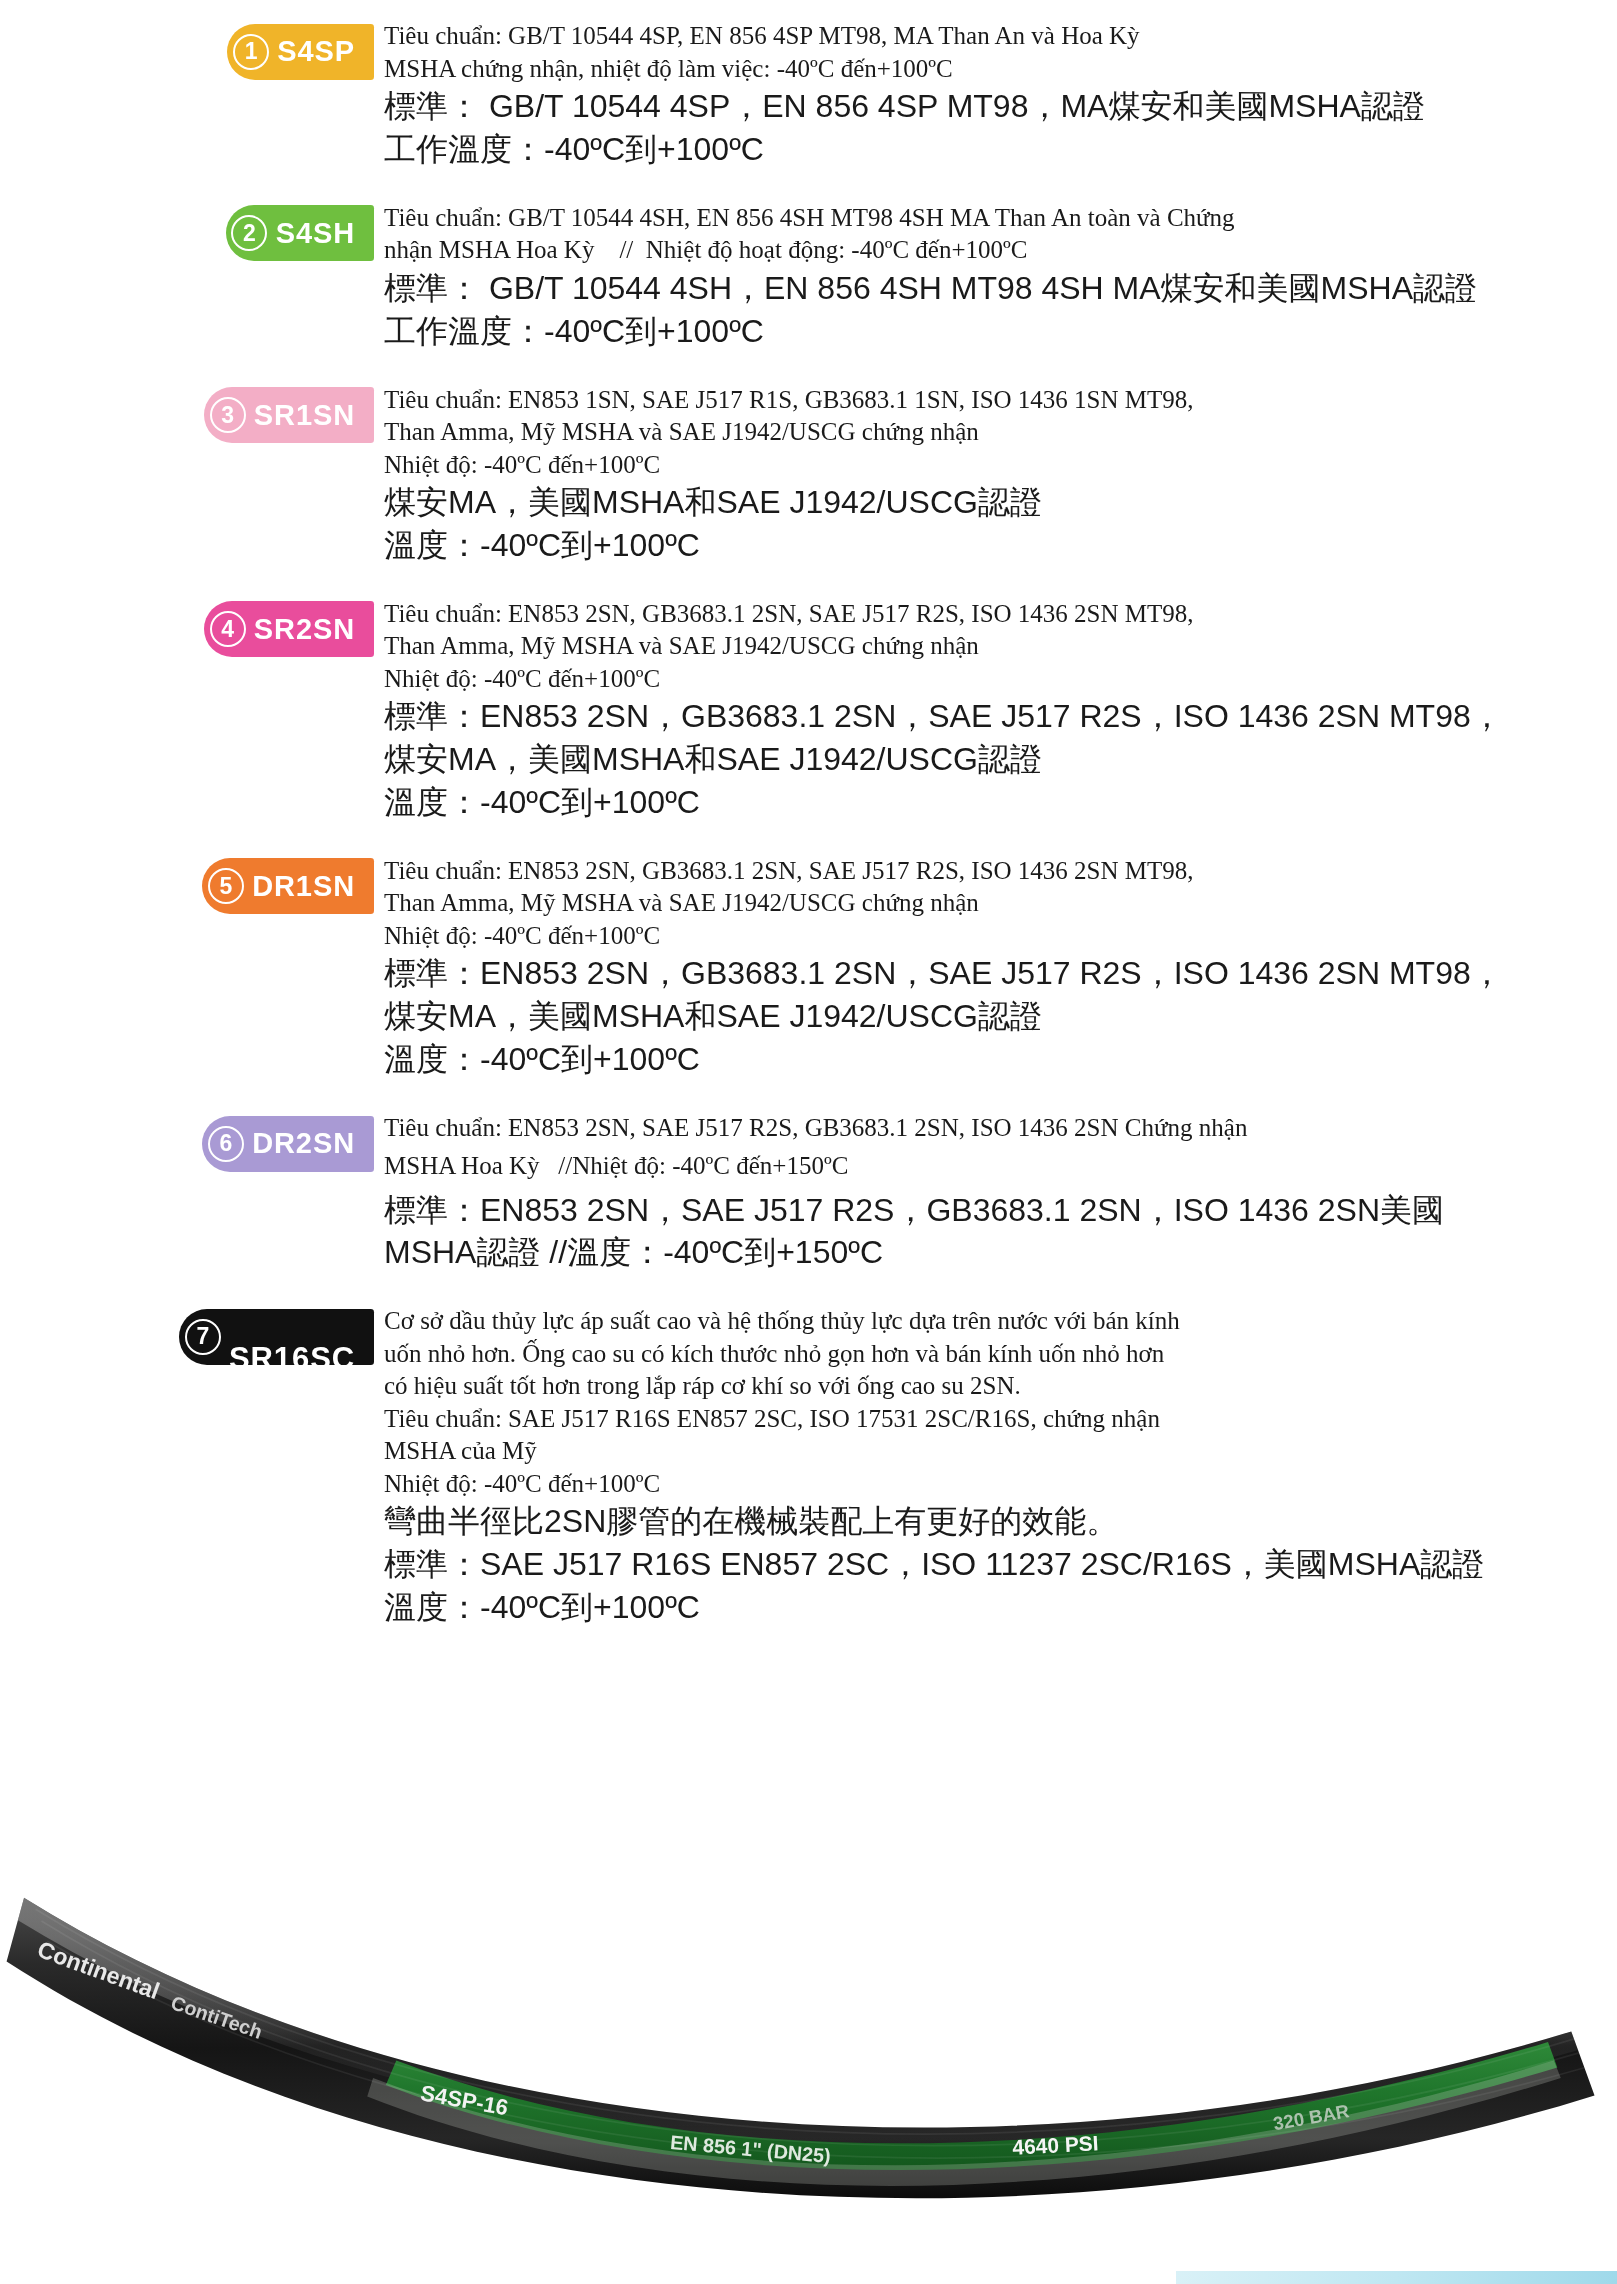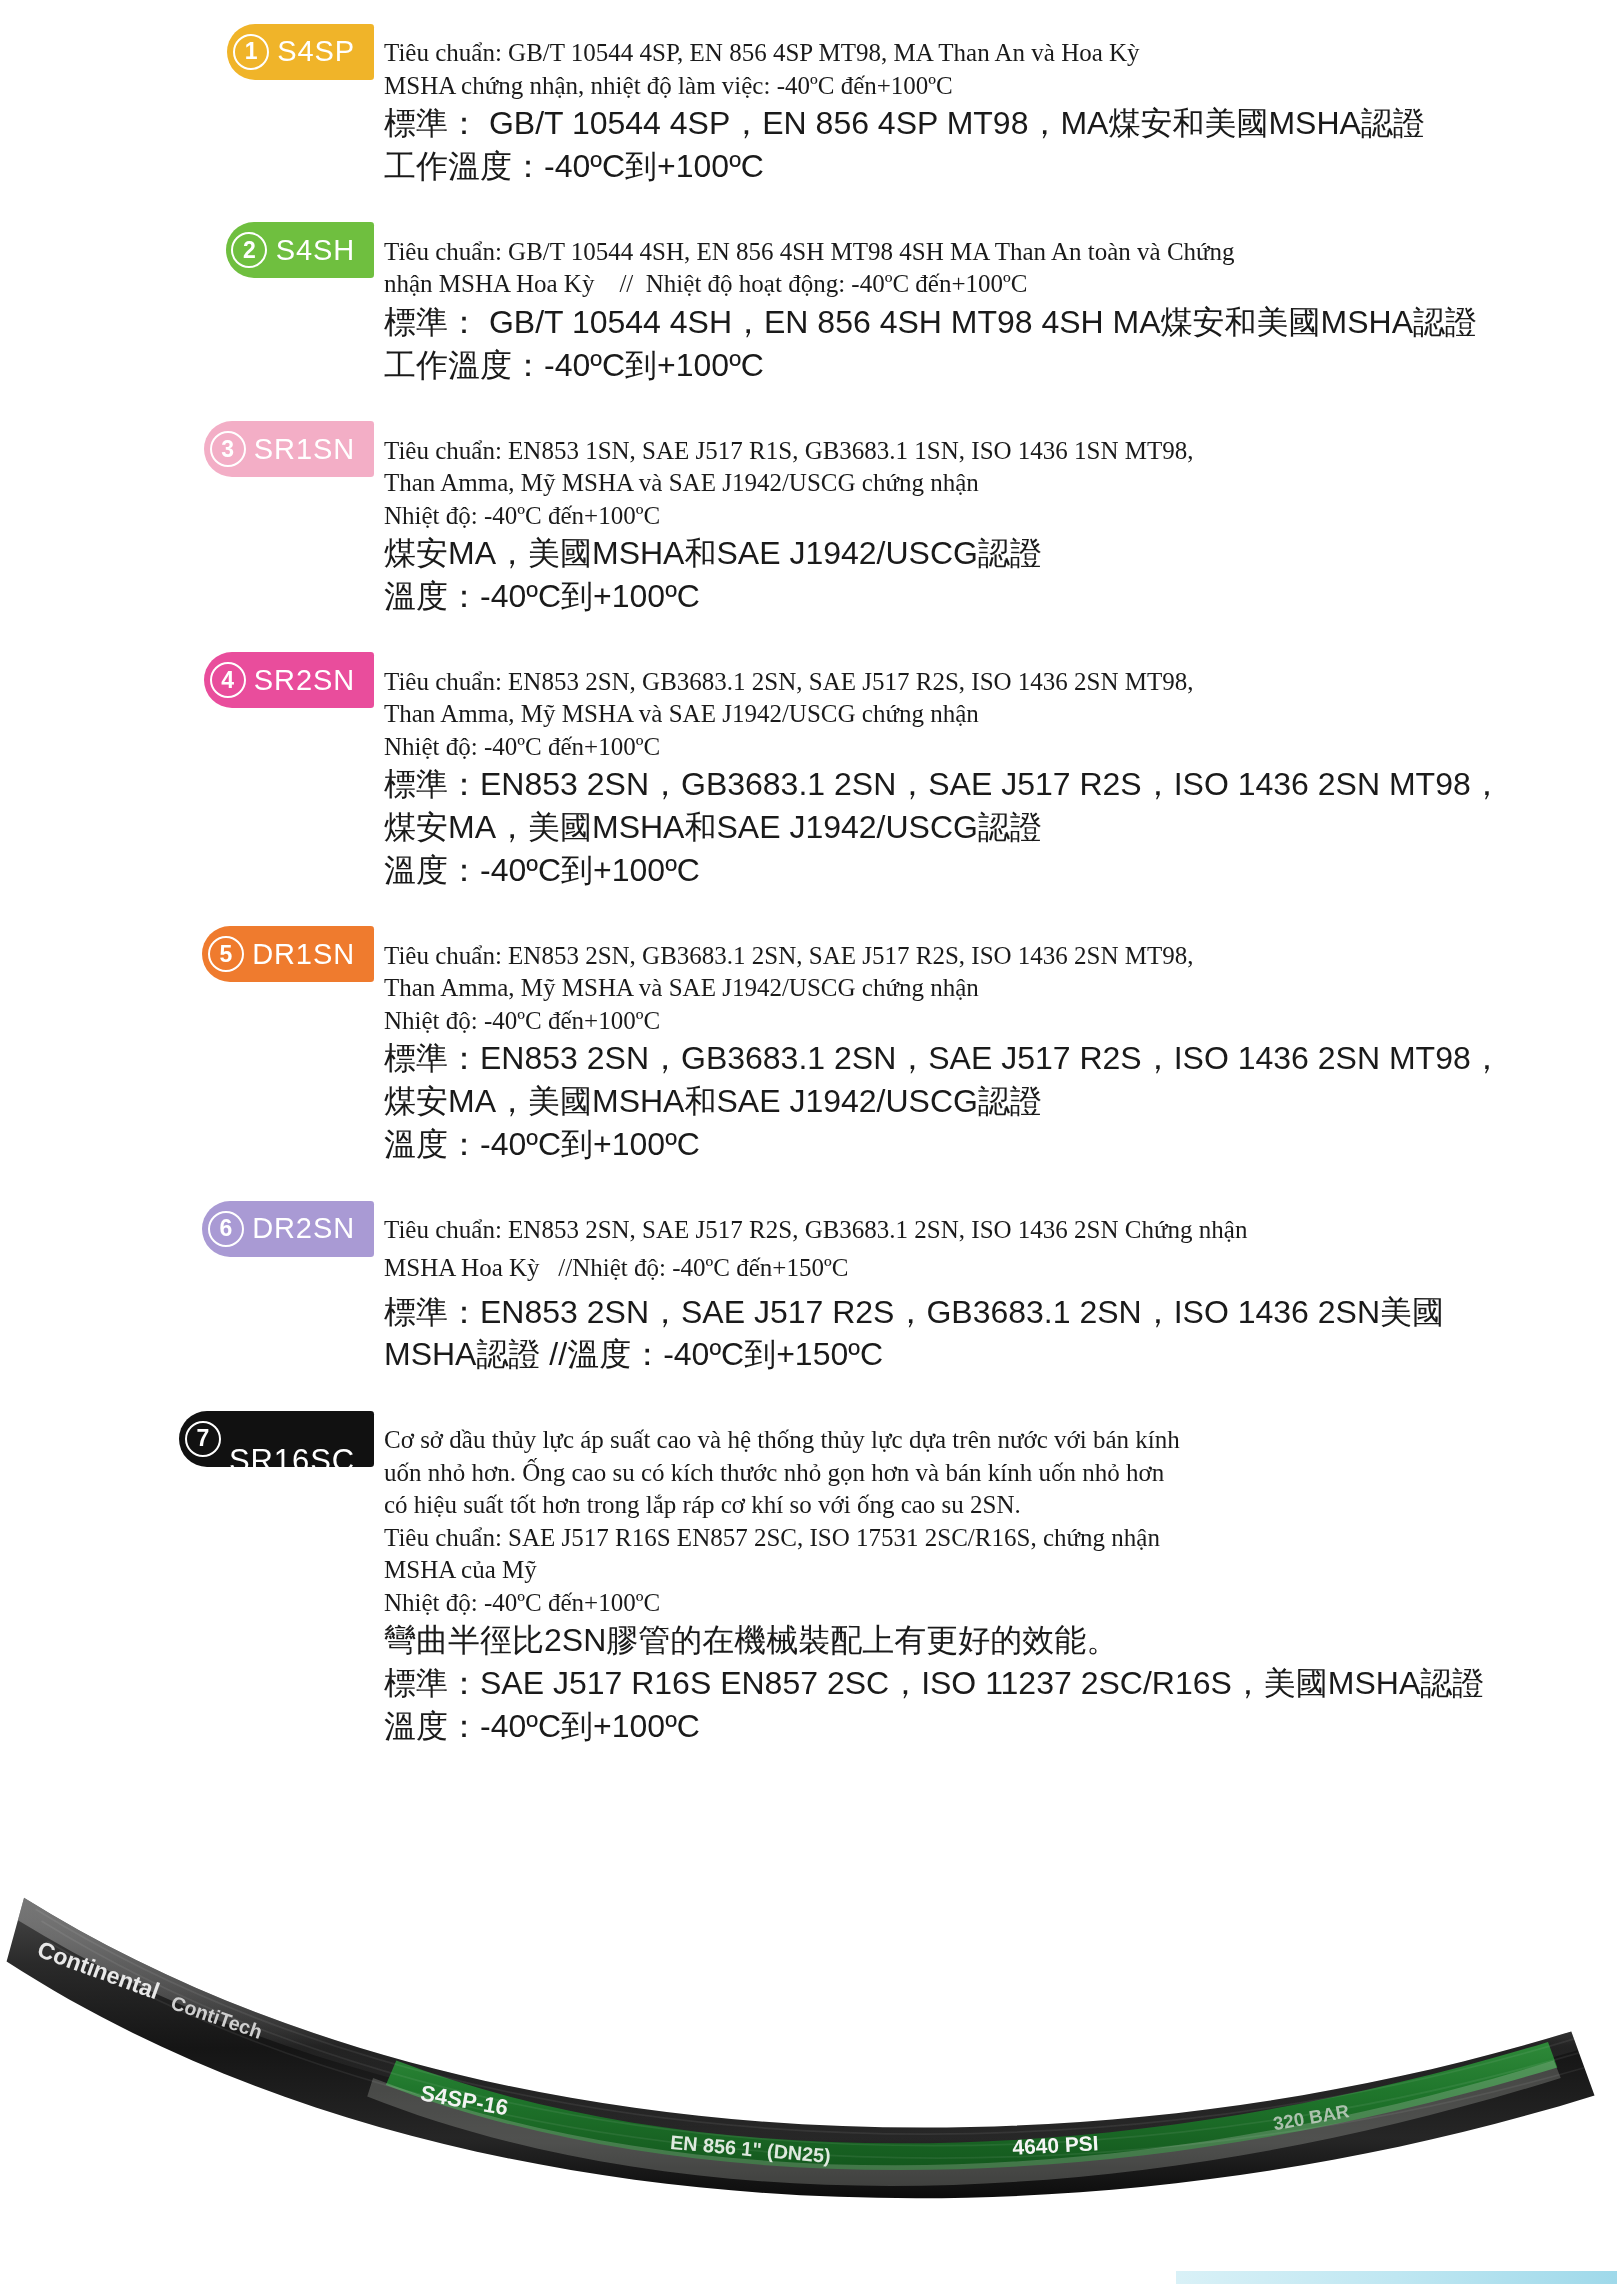--- a/index.html
+++ b/index.html
@@ -55,21 +55,21 @@
     font-family: "Liberation Sans", sans-serif;
     font-size: 23px;
     font-weight: 700;
     line-height: 1;
     margin-right: 8.2px;
     flex: 0 0 36px;
   }
   .badge .btext {
     font-family: "Liberation Sans", sans-serif;
     font-size: 29px;
-    font-weight: 400;
+    font-weight: 700;
     letter-spacing: 0.9px;
     white-space: nowrap;
     padding-right: 3.5px;
   }
 
   
   .badge.b1 { background: #f0b429; }
   .badge.b2 { background: #6fbf3f; }
   .badge.b3 { background: #f3aec6; }
   .badge.b4 { background: #e94d9c; }
@@ -79,21 +79,20 @@
     background: #111111;
     border-radius: 30px 3.5px 3.5px 30px;
   }
   .badge.b7 .num { border-color:#ffffff; }
   .badge.b7 .btext { font-size: 31px; margin-top: 44px; }
 
   
   .text-col {
     flex: 1 1 auto;
     padding-right: 70px;
-    margin-top: 17px;
   }
   .ln {
     font-family: "Liberation Serif", serif;
     font-size: 25px;
     line-height: 1.30;
     color: #1a1a1a;
     white-space: pre-wrap;
   }
   .ln.cjk {
     font-family: Liberation Sans, sans-serif;

